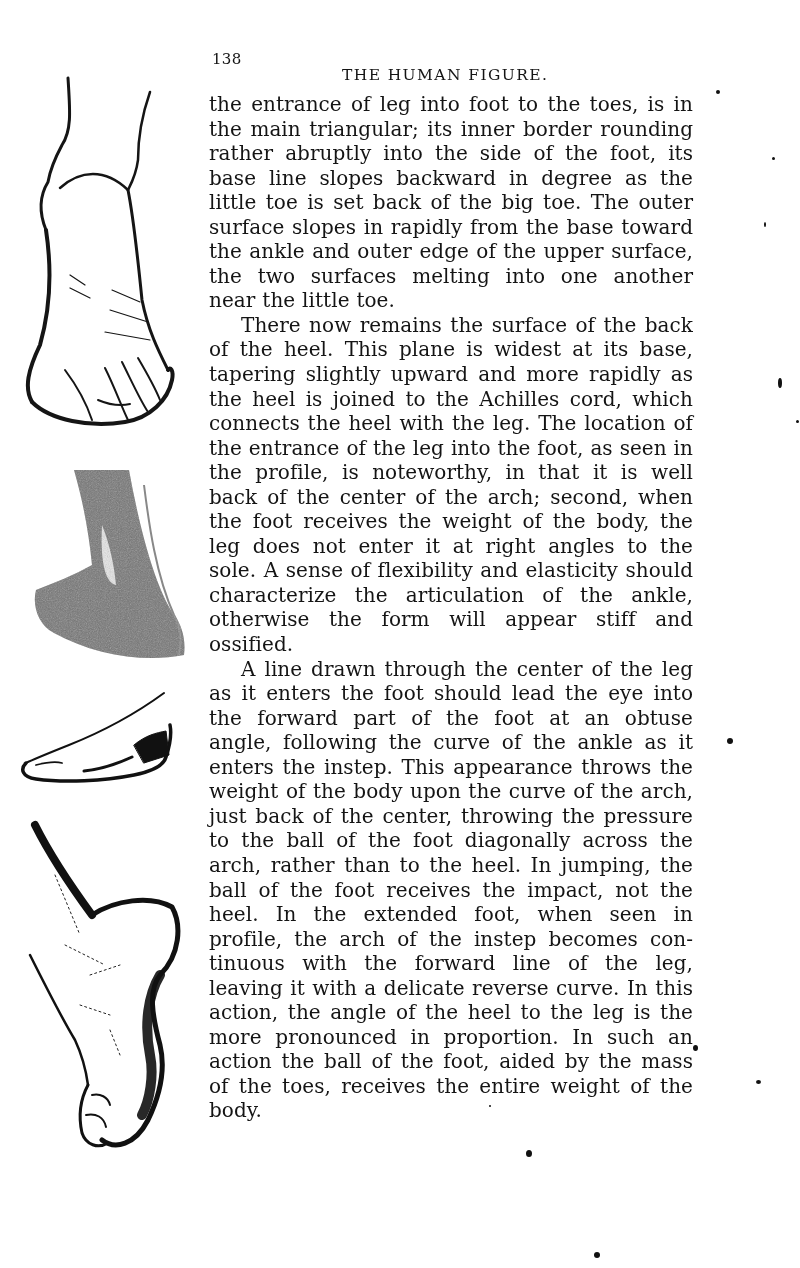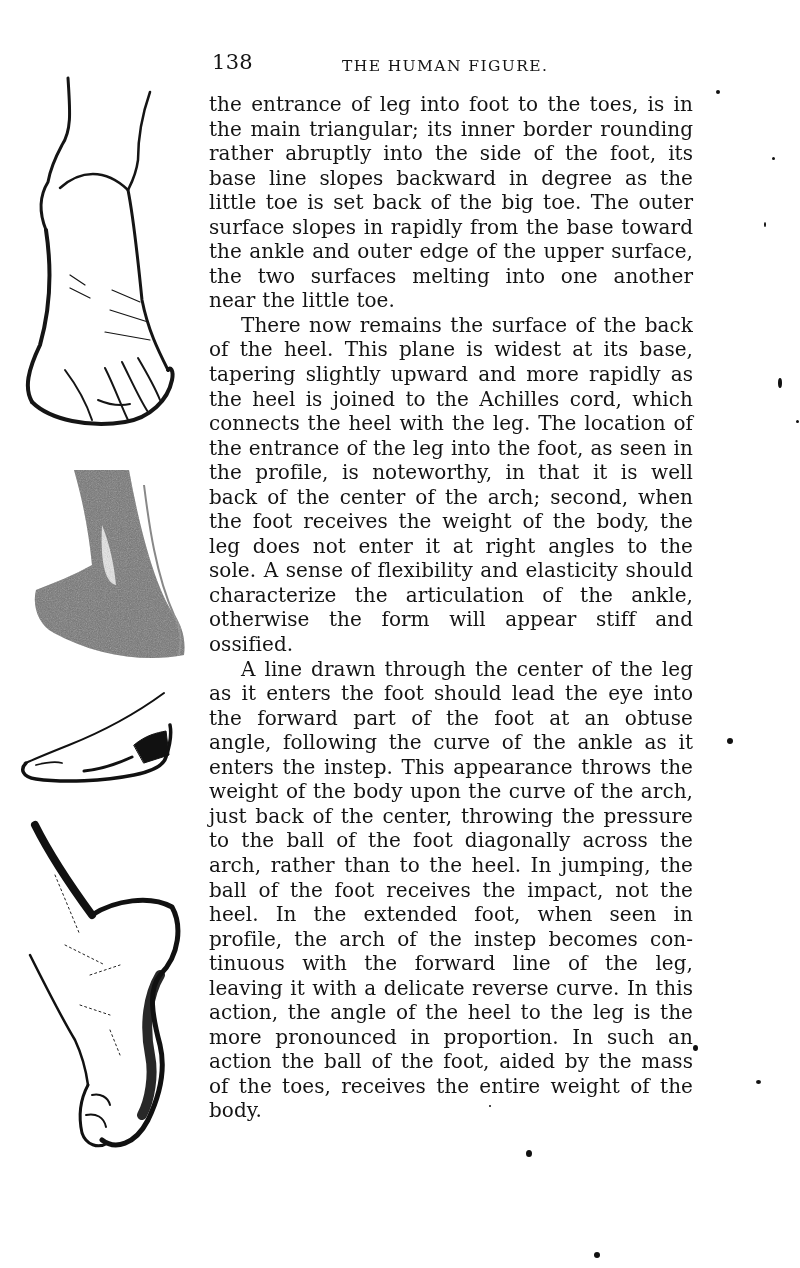--- a/index.html
+++ b/index.html
@@ -12,24 +12,24 @@
       color: #141414;
     }
     .page { position: absolute; inset: 0; }
 
     
     .running-head {
       position: absolute; left: 212px; top: 50px; width: 380px; height: 22px;
     }
     .page-number {
       position: absolute; left: 0; top: 0;
-      font-size: 21px; letter-spacing: 0.3px;
+      font-size: 15px; letter-spacing: 0.3px;
     }
     .running-title {
-      position: absolute; left: 130px; top: 7px;
+      position: absolute; left: 130px; top: 16px;
       font-size: 15.5px; letter-spacing: 1.4px;
     }
 
     
     .text-column {
       position: absolute; left: 209px; top: 92px; width: 484px;
       font-size: 20px; line-height: 24.55px;
       text-align: justify;
       letter-spacing: 0.05px;
       word-spacing: 0.5px;

